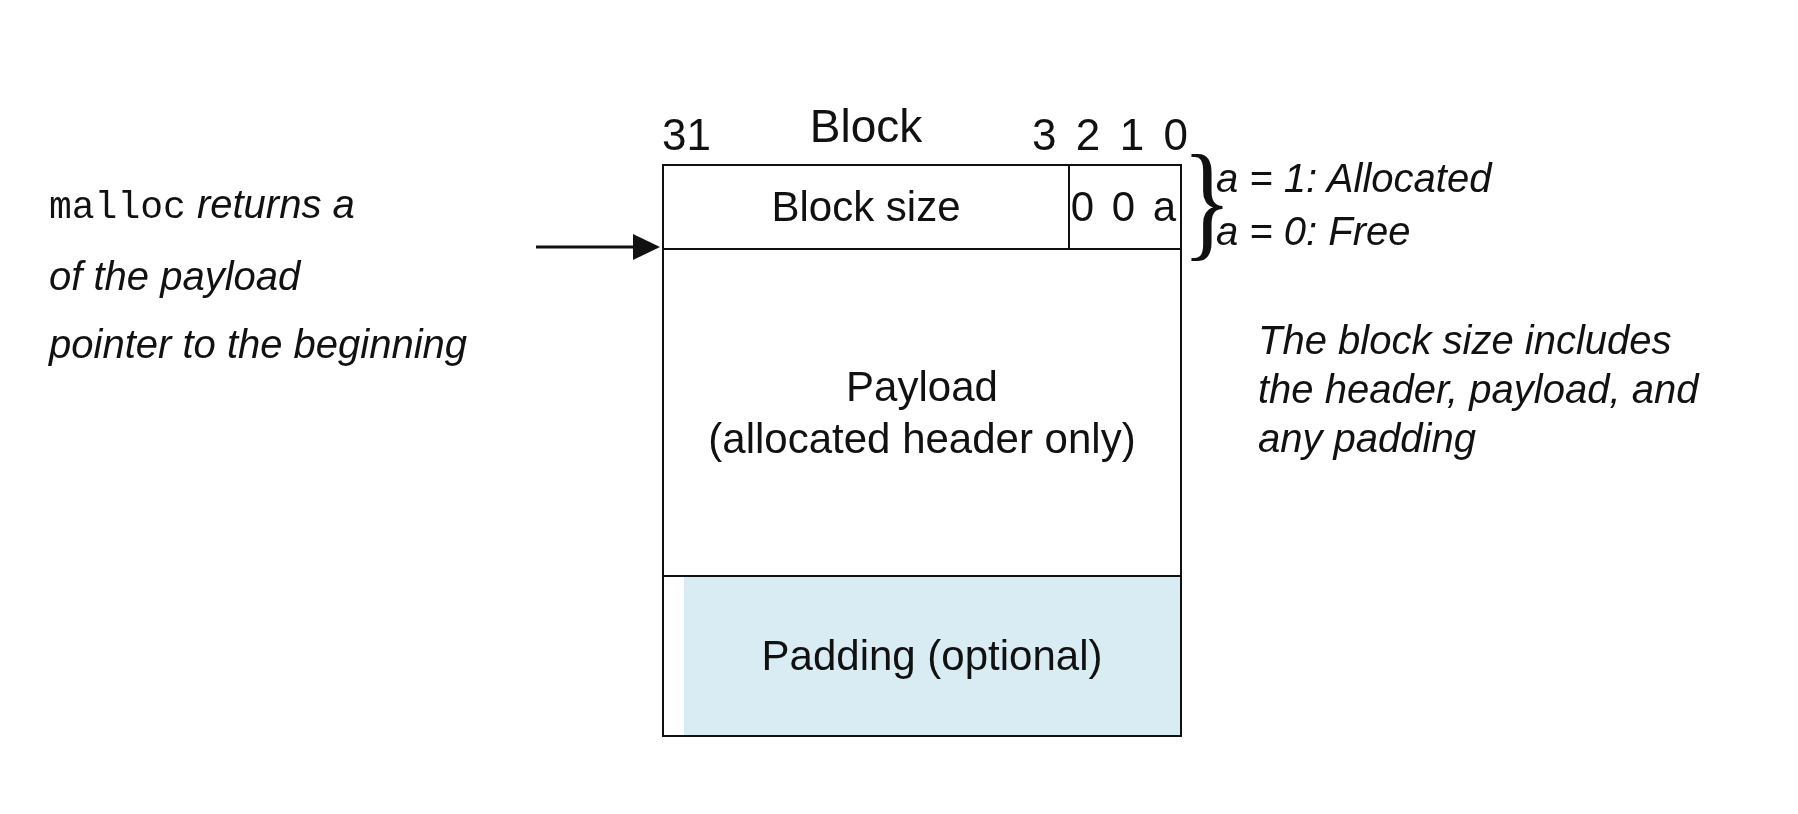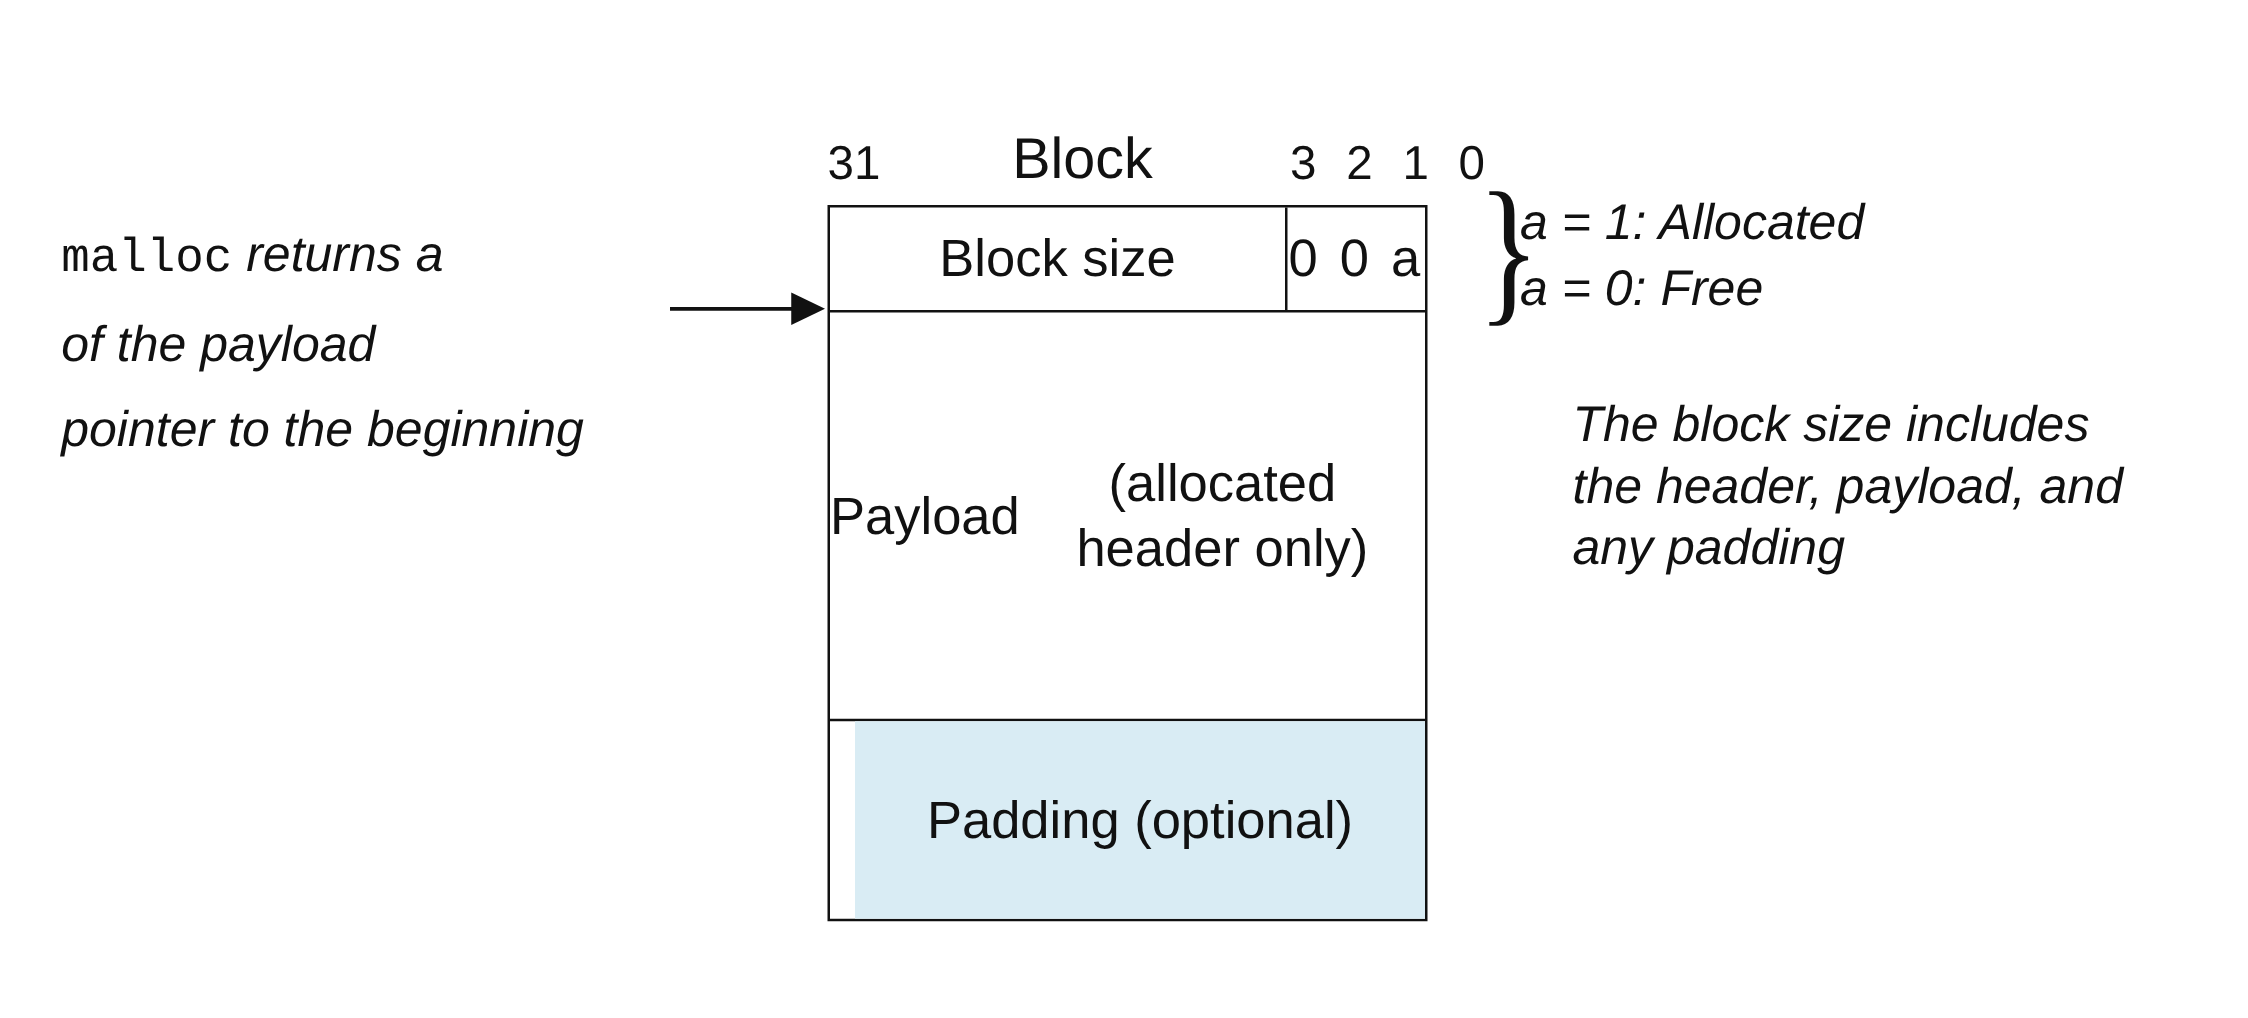--- a/index.html
+++ b/index.html
@@ -7,44 +7,44 @@
     width: 1798px; height: 814px;
     background: #ffffff;
     position: relative;
     overflow: hidden;
     font-family: "Liberation Sans", sans-serif;
     color: #111111;
   }
   .abs { position: absolute; }
 
   
-  .bit-label { font-size: 38px; }
+  .bit-label { font-size: 44px; }
   .header-label { font-size: 46px; }
 
   
   .block {
     left: 662px; top: 164px;
-    width: 480px; height: 573px;
+    width: 520px; height: 573px;
     border: 2px solid #111;
     box-sizing: border-box;
     display: flex; flex-direction: column;
     background: #ffffff;
   }
   .row-header { height: 82px; border-bottom: 2px solid #111; display: flex; flex: none; }
   .cell-blocksize { flex: 1; display: flex; align-items: center; justify-content: center; font-size: 42px; }
   .cell-bits {
     width: 110px; flex: none;
     border-left: 2px solid #111;
     display: flex; align-items: center; justify-content: center;
     font-size: 42px; letter-spacing: 3px; white-space: pre;
   }
   .row-payload {
     height: 325px; flex: none;
     border-bottom: 2px solid #111;
-    display: flex; flex-direction: row; align-items: center; justify-content: center;
+    display: flex; flex-direction: column; align-items: center; justify-content: center;
     font-size: 42px; line-height: 52px; text-align: center;
   }
   .row-padding {
     flex: 1;
     display: flex; align-items: center; justify-content: center;
     font-size: 42px;
     margin-left: 20px;
   }
 
   

